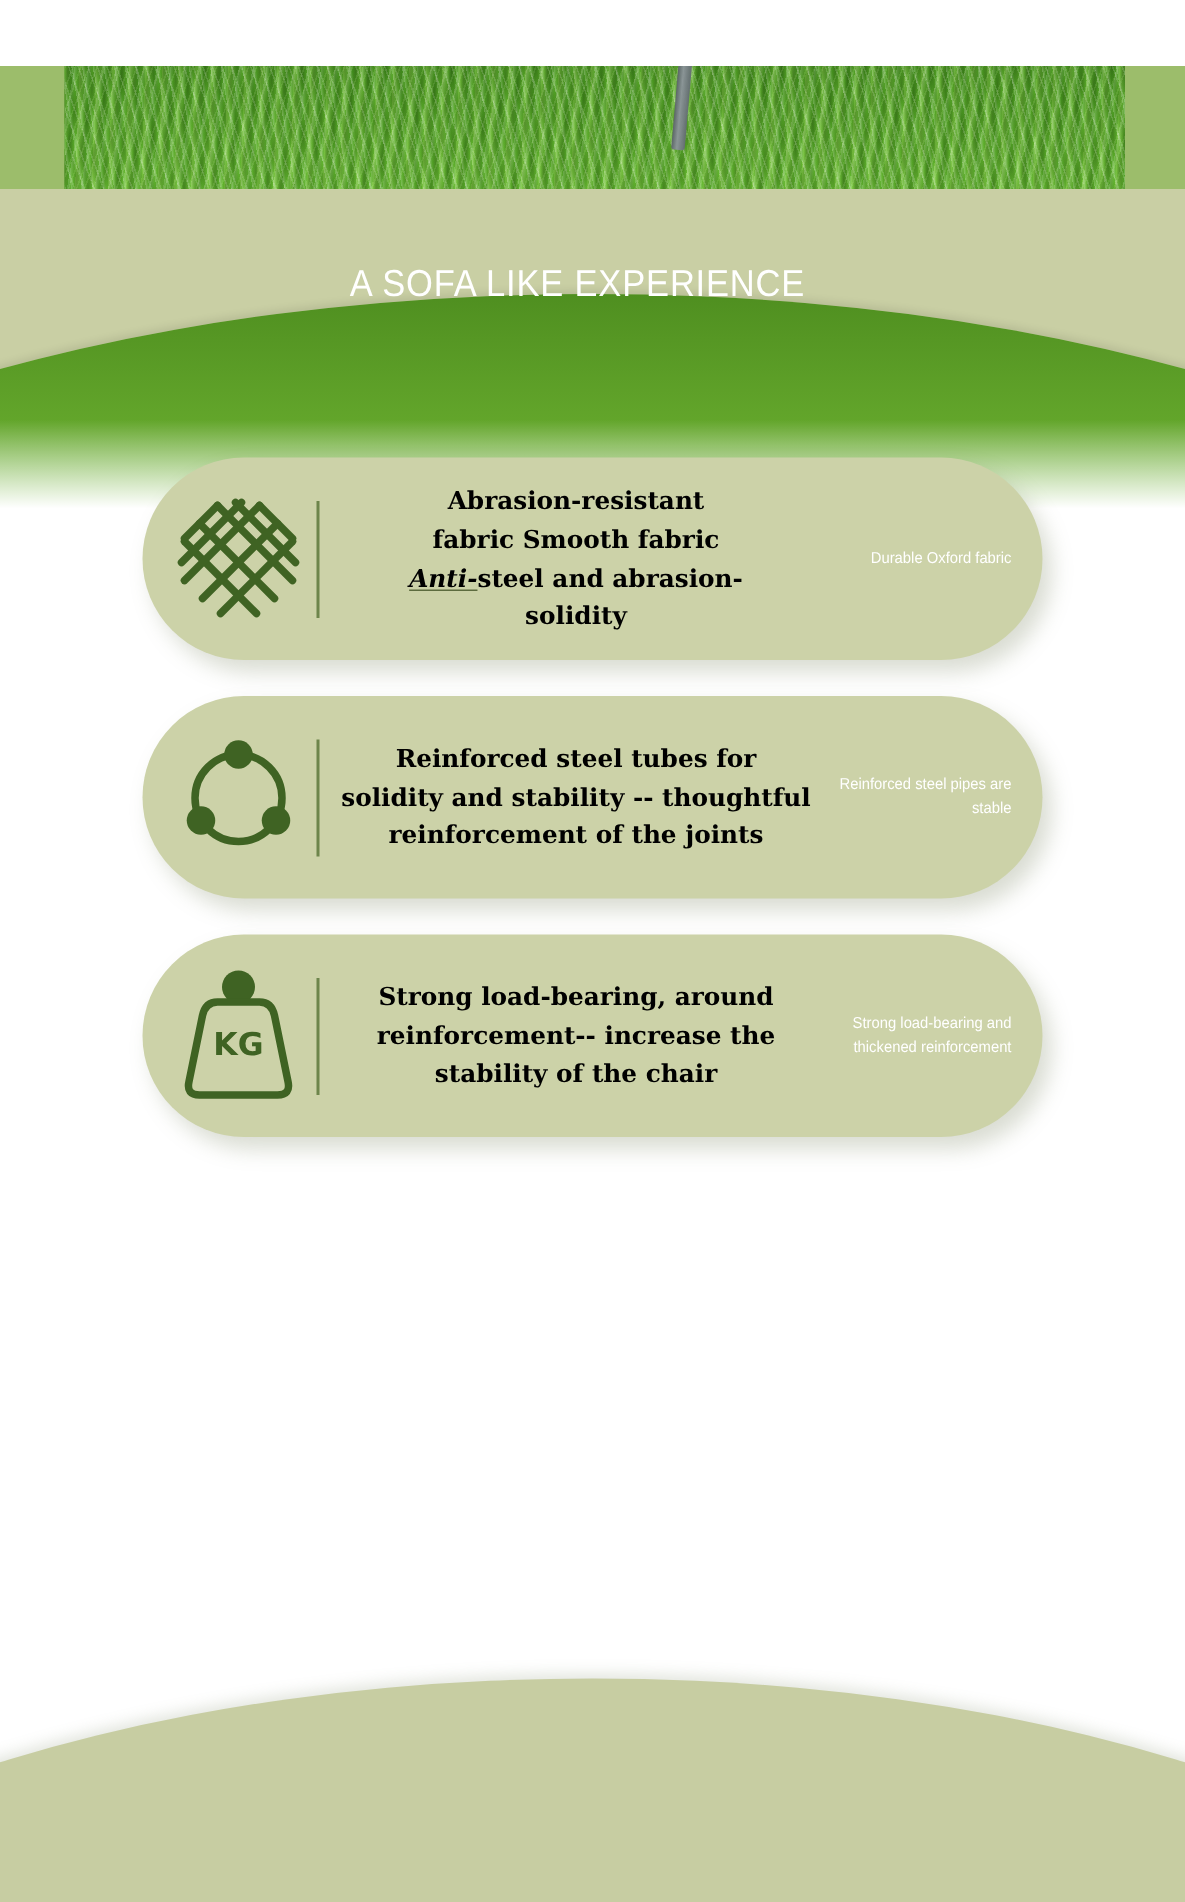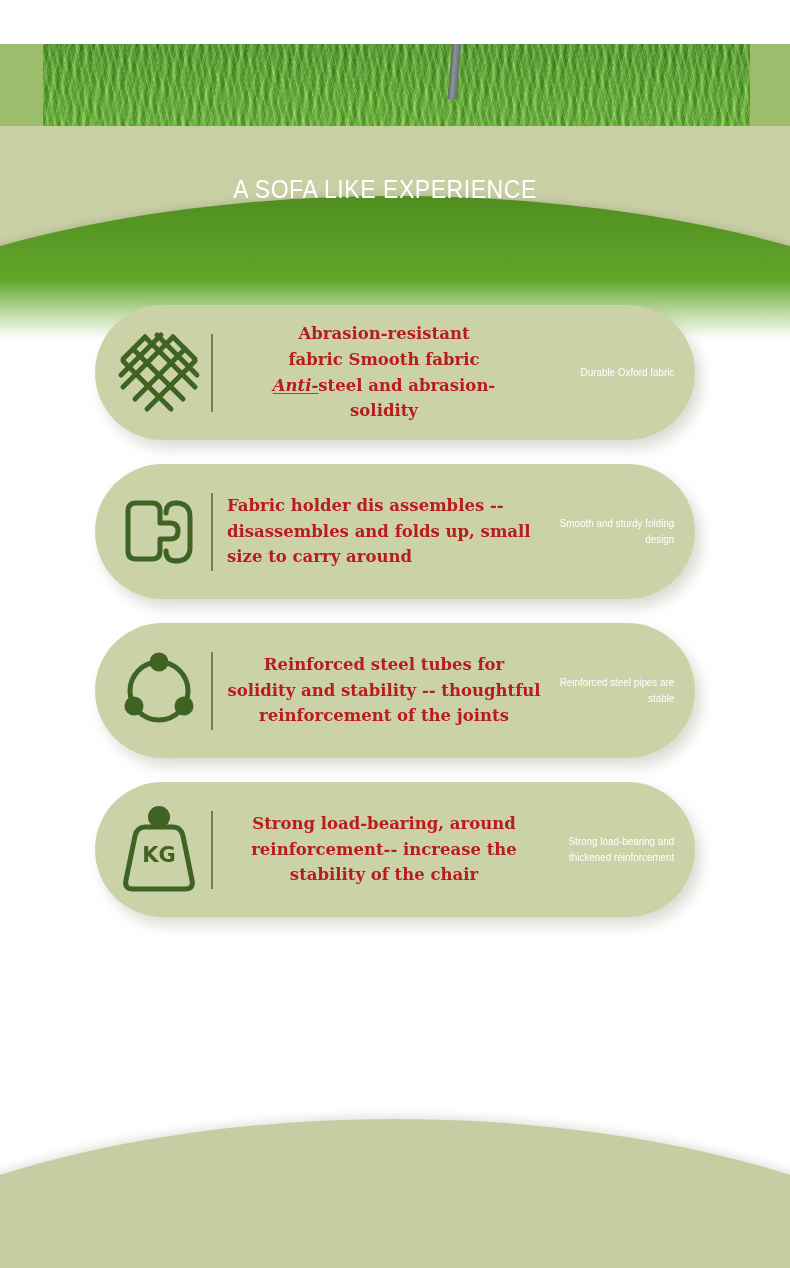--- a/index.html
+++ b/index.html
@@ -50,21 +50,21 @@
   .cards{position:absolute;left:0;top:300px;width:790px;}
   .card{position:relative;margin:0 auto 24px auto;width:600px;height:135px;
       background:#ccd2a8;border-radius:68px;
       box-shadow:6px 8px 14px rgba(120,130,95,.28);
       display:flex;align-items:center;}
   .card:first-child{margin-top:5px;}
 
   .card-icon{width:100px;min-width:100px;height:100px;margin-left:14px;
       display:flex;align-items:center;justify-content:center;}
   .card-div{width:2px;height:78px;background:#4e6b2c;opacity:.75;margin:0 10px 0 2px;}
-  .card-text{flex:1;color:#b91c1c;font-family:"DejaVu Serif","Liberation Serif",serif;
+  .card-text{flex:1;color:#000000;font-family:"DejaVu Serif","Liberation Serif",serif;
       font-weight:700;font-size:16.5px;line-height:1.55;padding:0 4px;}
   .card-text.center{text-align:center;}
   .card-text.left{text-align:left;}
   .spell{text-decoration:underline;text-decoration-color:#5c6b3e;
          text-decoration-thickness:1px;text-underline-offset:2px;font-style:italic;}
   .card-note{width:128px;min-width:128px;color:#ffffff;font-size:10.5px;
       line-height:1.45;text-align:right;padding-right:22px;
       font-family:"Liberation Sans","DejaVu Sans",sans-serif;
       transform:scaleX(.94);transform-origin:right center;}
 
@@ -118,35 +118,20 @@
     <div class="card-div"></div>
     <div class="card-text center">
       <span>Abrasion-resistant</span><br>
       <span>fabric Smooth fabric</span><br>
       <span class="spell">Anti-</span><span>steel and abrasion-</span><br>
       <span>solidity</span>
     </div>
     <div class="card-note">Durable Oxford fabric</div>
   </div>
 
-  <div class="card">
-    <div class="card-icon">
-      <svg width="78" height="78" viewBox="0 0 78 78">
-        <g class="ic" stroke-width="5" stroke-linejoin="round">
-          <path d="M8 18 q0-8 8-8 h16 q8 0 8 8 v12 h10 q8 0 8 8 v0 q0 8 -8 8 h-10 v12 q0 8 -8 8 h-16 q-8 0 -8 -8 z"></path>
-          <path d="M56 10 q14 0 14 14 v30 q0 14 -14 14"></path>
-          <path d="M56 10 q-10 0 -10 10"></path>
-          <path d="M56 68 q-10 0 -10 -10"></path>
-        </g>
-      </svg>
-    </div>
-    <div class="card-div"></div>
-    <div class="card-text left">Fabric holder dis assembles -- disassembles and folds up, small size to carry around</div>
-    <div class="card-note">Smooth and sturdy folding design</div>
-  </div>
 
   <div class="card">
     <div class="card-icon">
       <svg width="80" height="80" viewBox="0 0 80 80">
         <circle cx="40" cy="40" r="29" class="ic" stroke-width="5.5"></circle>
         <circle cx="40" cy="11" r="9.5" class="icf"></circle>
         <circle cx="15" cy="55" r="9.5" class="icf"></circle>
         <circle cx="65" cy="55" r="9.5" class="icf"></circle>
       </svg>
     </div>

